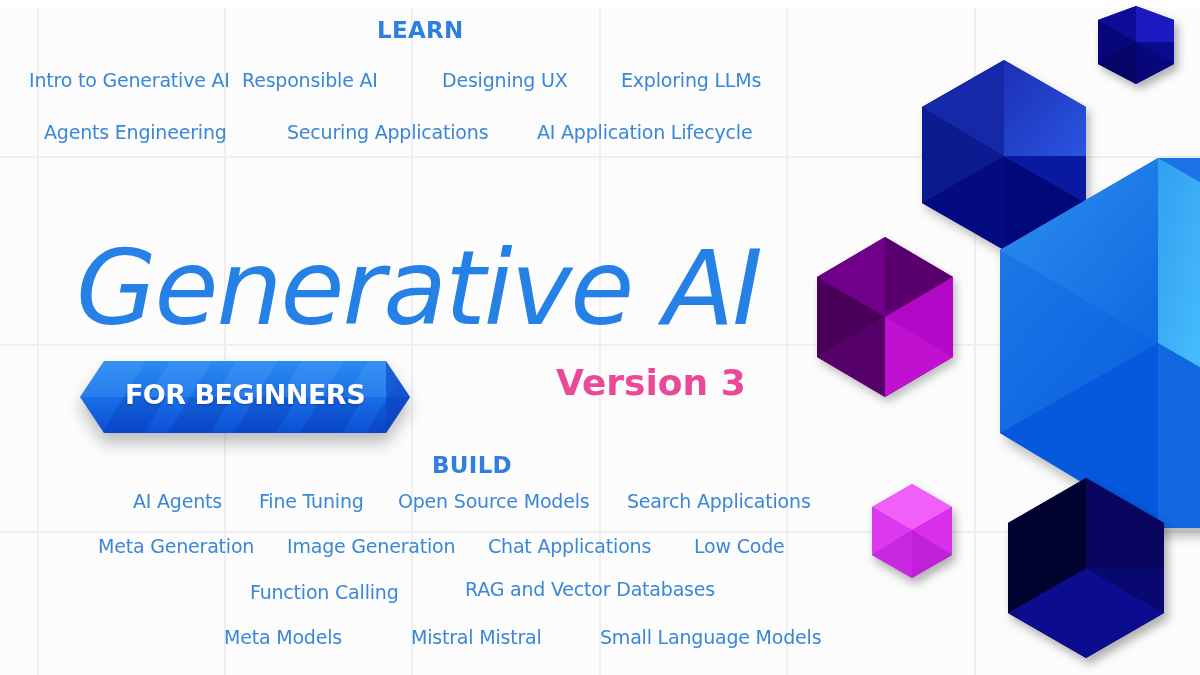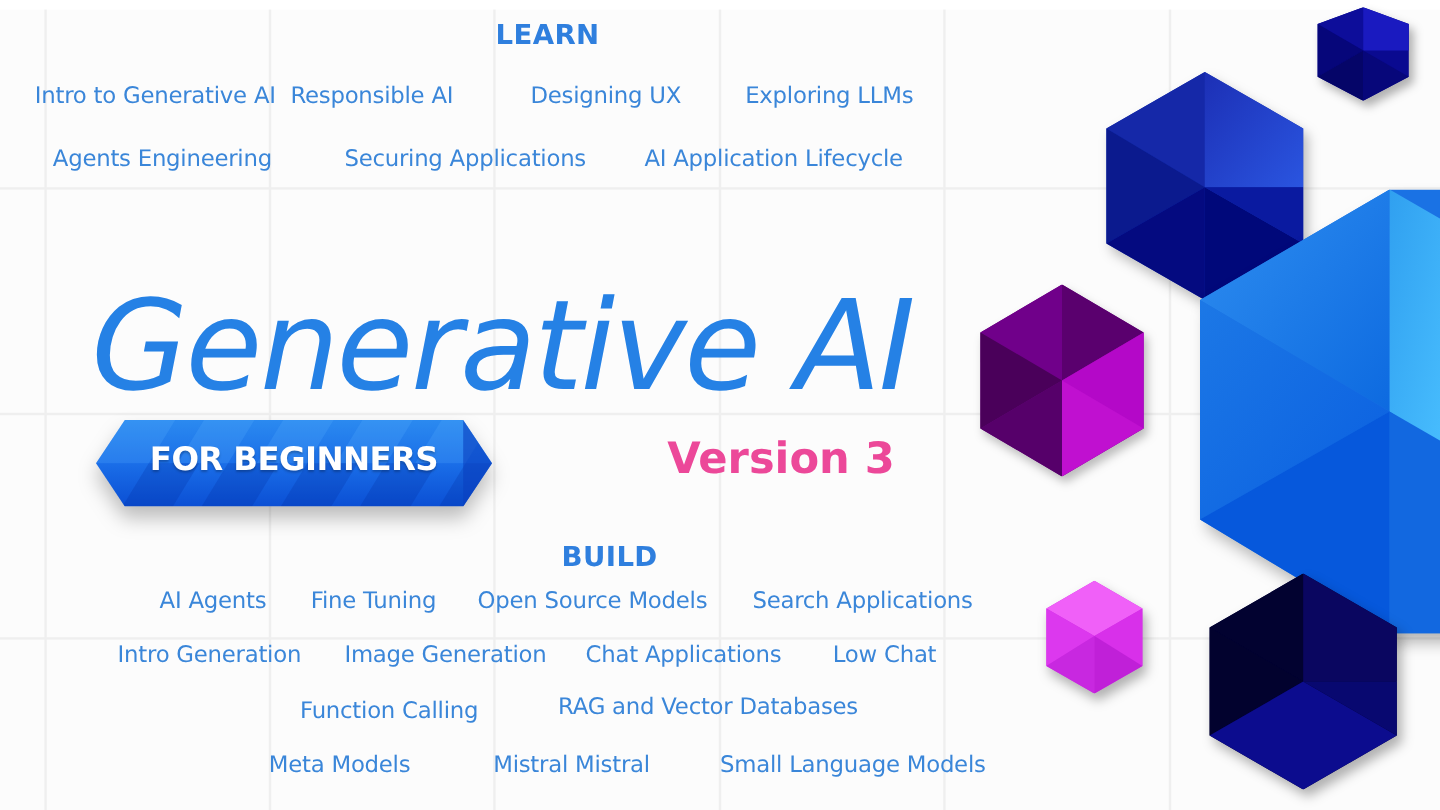--- a/index.html
+++ b/index.html
@@ -5,35 +5,35 @@
   html, body { margin:0; padding:0; }
   body {
     width:1200px; height:675px; overflow:hidden; position:relative;
     background:#ffffff;
     font-family:"DejaVu Sans","Liberation Sans",sans-serif;
   }
   .canvas { position:absolute; left:0; top:8px; width:1200px; height:667px; background:#fcfcfc; }
   .vline { position:absolute; top:0; bottom:0; width:2px; background:#efefef; }
   .hline { position:absolute; left:0; right:0; height:2px; background:#efefef; }
 
-  .heading { position:absolute; color:#2f7fde; font-weight:bold; font-size:23px; letter-spacing:0.3px;margin-left:36px; }
+  .heading { position:absolute; color:#2f7fde; font-weight:bold; font-size:23px; letter-spacing:0.3px; }
   .item { position:absolute; color:#3a86d9; font-size:19px; white-space:nowrap; letter-spacing:-0.2px; }
 
   .title {
     position:absolute; left:76px; top:236px; color:#2581e5;
     font-size:104px; letter-spacing:-2px; white-space:nowrap; line-height:1;
     font-family:"DejaVu Sans","Liberation Sans",sans-serif;
     font-style:italic;
   }
   .version {
     position:absolute; left:556px; top:362px; color:#ec4899;
     font-size:36px; font-weight:bold; white-space:nowrap;
   }
   .badge {
-    position:absolute; left:80px; top:350px; width:330px; height:64px;
+    position:absolute; left:80px; top:361px; width:330px; height:64px;
     filter: drop-shadow(0 10px 8px rgba(0,0,0,0.25));
   }
   .badge svg { position:absolute; left:0; top:0; }
   .badge-text {
     position:absolute; left:0; width:330px; top:18px; text-align:center;
     color:#ffffff; font-weight:bold; font-size:27px; letter-spacing:-0.5px;
     text-shadow:0 1px 2px rgba(0,0,0,0.25);
   }
   .cube { position:absolute; }
 </style>
@@ -98,24 +98,24 @@
 <div class="version">Version 3</div>
 
 <div>
   <div class="heading" style="left:432px; top:452px">BUILD</div>
 
   <div class="item" style="left:133px; top:490px">AI Agents</div>
   <div class="item" style="left:259px; top:490px">Fine Tuning</div>
   <div class="item" style="left:398px; top:490px">Open Source Models</div>
   <div class="item" style="left:627px; top:490px">Search Applications</div>
 
-  <div class="item" style="left:98px; top:535px">Intro Generation</div>
+  <div class="item" style="left:98px; top:535px">Meta Generation</div>
   <div class="item" style="left:287px; top:535px">Image Generation</div>
   <div class="item" style="left:488px; top:535px">Chat Applications</div>
-  <div class="item" style="left:694px; top:535px">Low Chat</div>
+  <div class="item" style="left:694px; top:535px">Low Code</div>
 
   <div class="item" style="left:250px; top:581px">Function Calling</div>
   <div class="item" style="left:465px; top:578px">RAG and Vector Databases</div>
 
   <div class="item" style="left:224px; top:626px">Meta Models</div>
   <div class="item" style="left:411px; top:626px">Mistral Mistral</div>
   <div class="item" style="left:600px; top:626px">Small Language Models</div>
 </div>
 
 <svg class="cube" style="left:1094px; top:6px; filter:drop-shadow(4px 5px 4px rgba(0,0,0,0.3))" width="84" height="78" viewBox="0 0 84 78">

